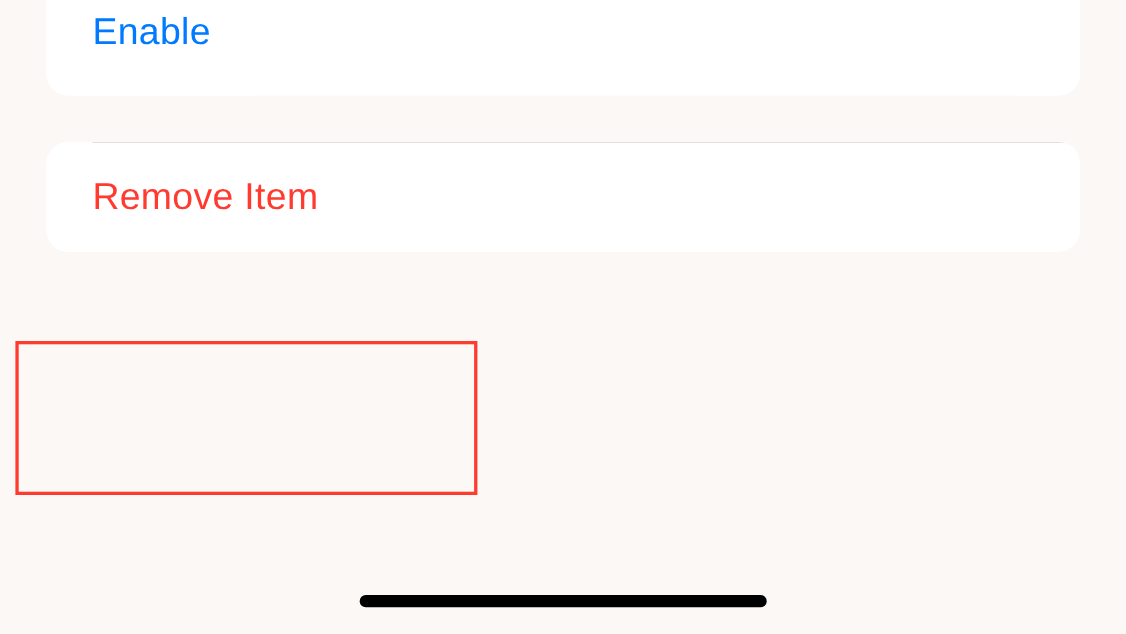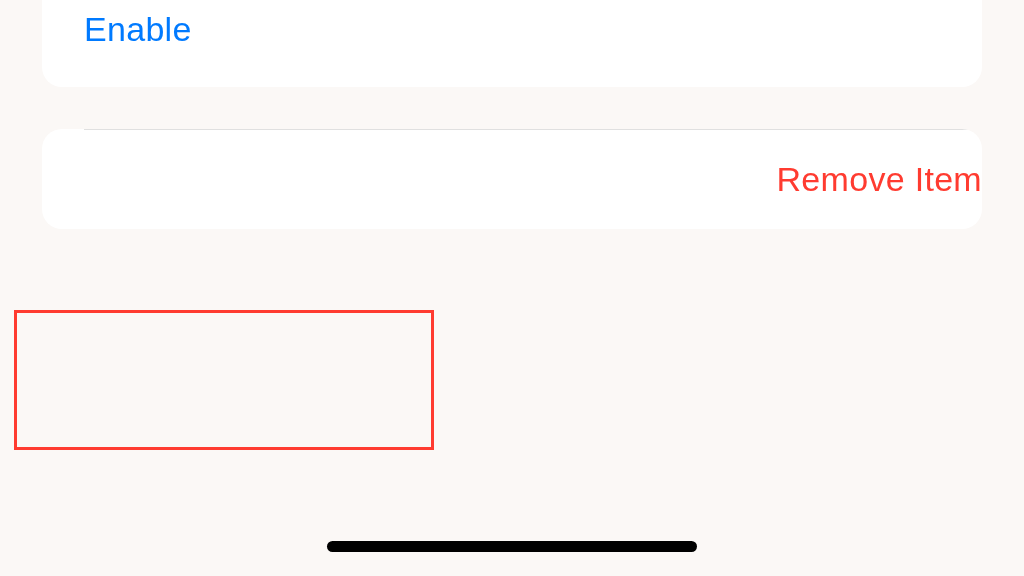--- a/index.html
+++ b/index.html
@@ -35,21 +35,20 @@
       font-size: 34px;
       font-weight: 400;
       cursor: pointer;
       letter-spacing: 0.3px;
     }
     .blue-action {
       color: #007aff;
     }
     .red-action {
       color: #ff3b30;
-      text-align: right;
     }
     .divider {
       height: 1px;
       background-color: #e0e0e0;
       margin-left: 42px;
     }
     .highlight-box {
       position: absolute;
       border: 3px solid #ff3b30;
       pointer-events: none;

